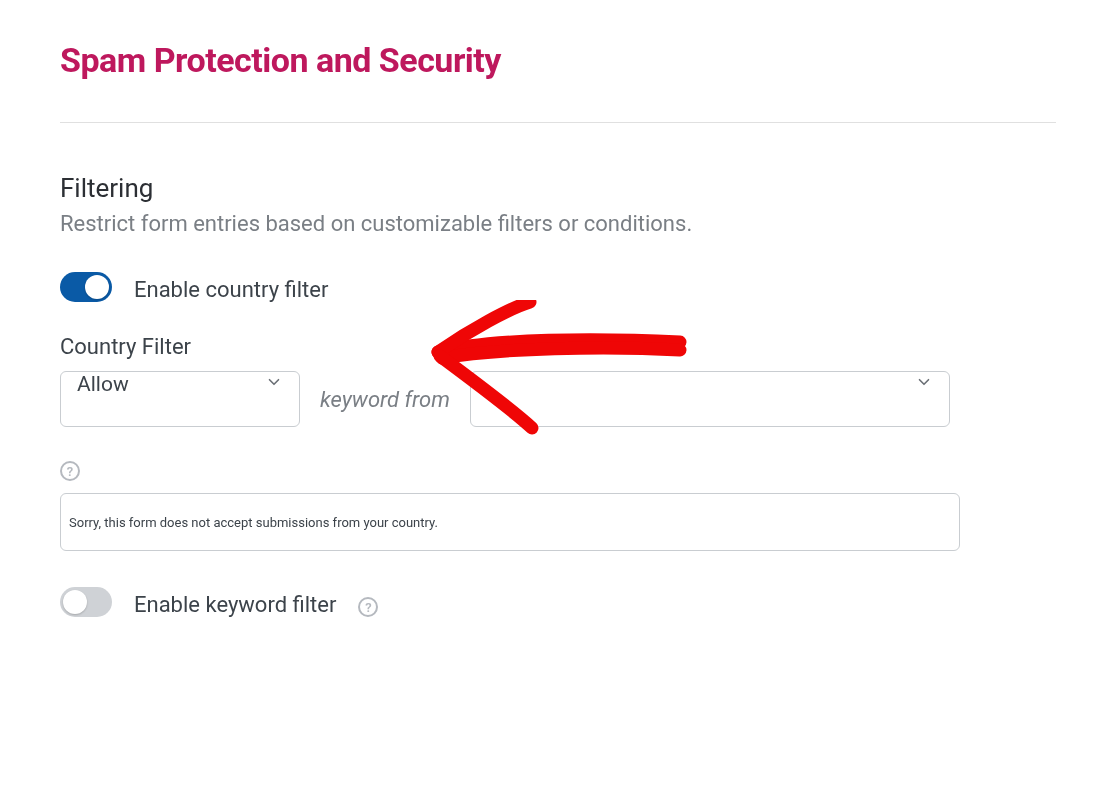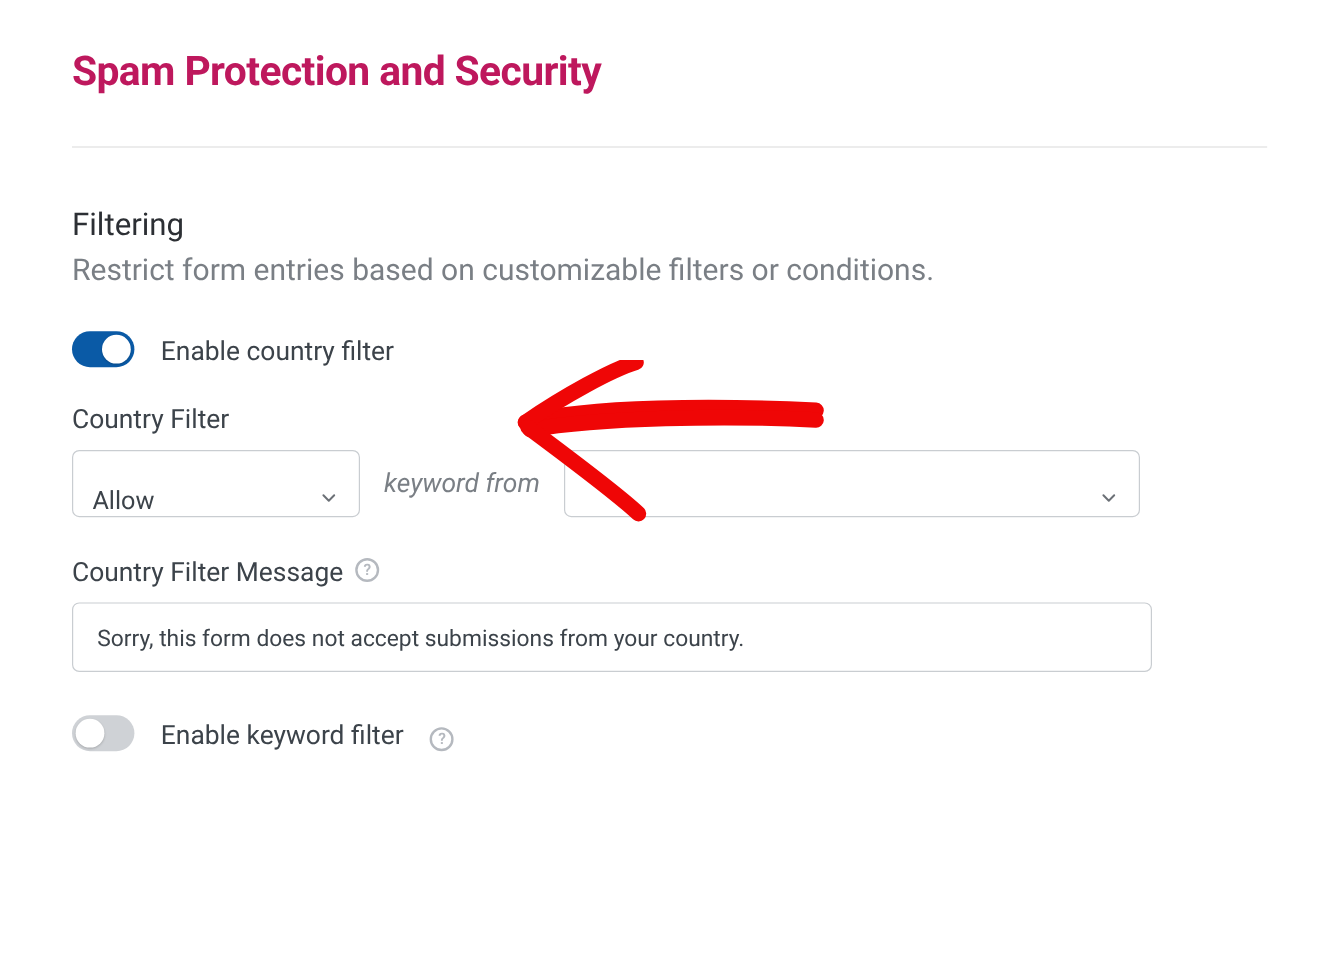--- a/index.html
+++ b/index.html
@@ -28,21 +28,21 @@
     background: #e0e0e0;
     margin-bottom: 50px;
   }
   .section-title {
     font-size: 26px;
     font-weight: 400;
     color: #2c2f34;
     margin-bottom: 8px;
   }
   .section-desc {
-    font-size: 25px;
+    font-size: 22px;
     color: #7a7f85;
     margin-bottom: 36px;
   }
   .toggle-row {
     display: flex;
     align-items: flex-end;
     gap: 22px;
     margin-bottom: 32px;
   }
   .toggle {
@@ -88,21 +88,21 @@
     margin-top: 32px;
   }
   .country-filter-controls {
     display: flex;
     align-items: center;
     gap: 20px;
     margin-bottom: 34px;
   }
   .select {
     display: flex;
-    align-items: flex-end;
+    align-items: flex-start;
     justify-content: space-between;
     border: 1px solid #c9cdd1;
     border-radius: 6px;
     background: #ffffff;
     height: 56px;
     padding: 0 16px;
     font-size: 21px;
     color: #3c434a;
     cursor: pointer;
   }
@@ -119,23 +119,23 @@
   }
   .chevron {
     flex: none;
   }
   .text-input {
     width: 900px;
     height: 58px;
     border: 1px solid #c9cdd1;
     border-radius: 6px;
     background: #ffffff;
-    font-size: 19px;
-    color: #3c434a;
-    padding: 0 20px;
+    font-size: 13px;
+    color: #3c434a;
+    padding: 0 8px;
     margin-bottom: 36px;
     font-family: inherit;
     display: flex;
     align-items: center;
   }
   .help-icon {
     width: 20px;
     height: 20px;
     border: 2px solid #b5b9bf;
     border-radius: 50%;
@@ -189,21 +189,20 @@
     <span></span>
     <span class="chevron">
       <svg width="18" height="18" viewBox="0 0 24 24" fill="none" stroke="#6b7076" stroke-width="2.2" stroke-linecap="round" stroke-linejoin="round">
           <polyline points="6 9 12 15 18 9"></polyline>
         </svg>
     </span>
   </div>
 </div>
 
 <div class="field-label">
-  <span>Country Filter Message</span>
   <span class="help-icon">?</span>
 </div>
 
 <input type="text" class="text-input" value="Sorry, this form does not accept submissions from your country." style="">
 
 <div class="toggle-row">
   <div class="toggle off">
     <div class="knob"></div>
   </div>
   <span class="toggle-label">Enable keyword filter</span>

